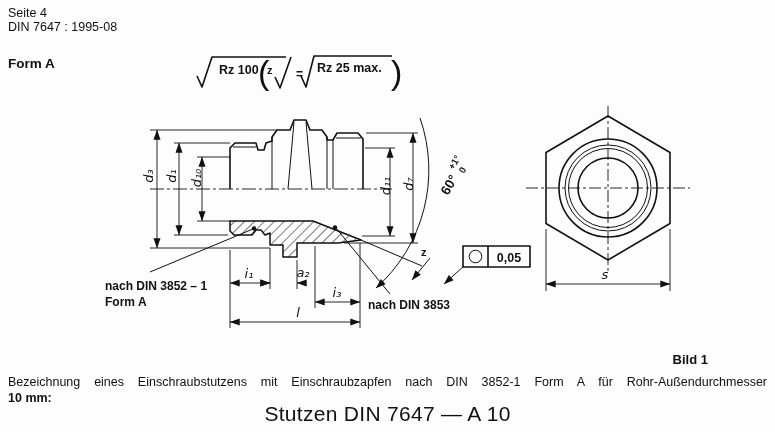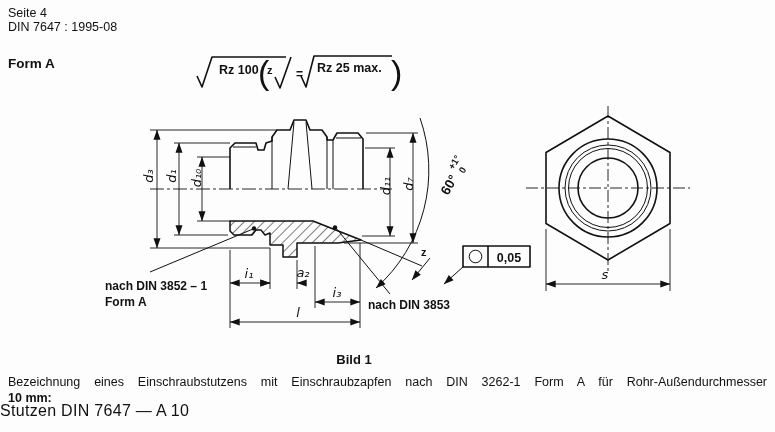--- a/index.html
+++ b/index.html
@@ -3,25 +3,25 @@
 <meta charset="utf-8">
 <style>
   html,body{margin:0;padding:0;background:#e8e8e8;}
   .page{
     position:relative;width:775px;height:432px;background:#fdfdfd;
     font-family:"Liberation Sans",sans-serif;color:#111;overflow:hidden;
   }
   .abs{position:absolute;}
   .hdr{left:8px;top:6px;font-size:12.5px;line-height:14px;}
   .formA{left:8px;top:56px;font-size:13.5px;font-weight:700;}
-  .caption{left:0;top:352px;width:708px;text-align:center;font-size:13px;font-weight:700;}
+  .caption{left:0;top:352px;width:708px;text-align:right;font-size:13px;font-weight:700;}
   .para{left:8px;top:375px;width:759px;font-size:12.5px;line-height:15px;
         text-align:justify;text-align-last:justify;}
   .para2{left:8px;top:391px;font-size:12.5px;font-weight:bold;}
-  .desig{left:0;top:402px;width:775px;text-align:left;font-size:16px;letter-spacing:.3px;}
+  .desig{left:0;top:402px;width:775px;text-align:center;font-size:21px;letter-spacing:.3px;}
   svg{position:absolute;left:0;top:0;}
   svg text{fill:#111;font-family:"Liberation Sans",sans-serif;}
   .dimlbl{font-family:"DejaVu Sans",sans-serif;font-style:italic;font-size:13px;}
   .note{font-size:12px;font-weight:700;}
   .thick{stroke:#111;stroke-width:1.6;fill:none;stroke-linejoin:round;}
   .thin{stroke:#111;stroke-width:1;fill:none;}
   .dim{stroke:#111;stroke-width:0.9;fill:none;}
 </style>
 </head>
 <body>
@@ -159,17 +159,17 @@
   </svg>
 
   <div class="abs hdr">
     <div>Seite 4</div>
     <div>DIN 7647 : 1995-08</div>
   </div>
 
   <div class="abs formA">Form A</div>
 
   <div class="abs caption">Bild 1</div>
-  <div class="abs para">Bezeichnung eines Einschraubstutzens mit Einschraubzapfen nach DIN 3262-1 Form A für Rohr-Außendurchmesser</div>
+  <div class="abs para">Bezeichnung eines Einschraubstutzens mit Einschraubzapfen nach DIN 3852-1 Form A für Rohr-Außendurchmesser</div>
   <div class="abs para2">10 mm:</div>
   <div class="abs desig">Stutzen DIN 7647 — A 10</div>
 
 </div>
 
 </body></html>

